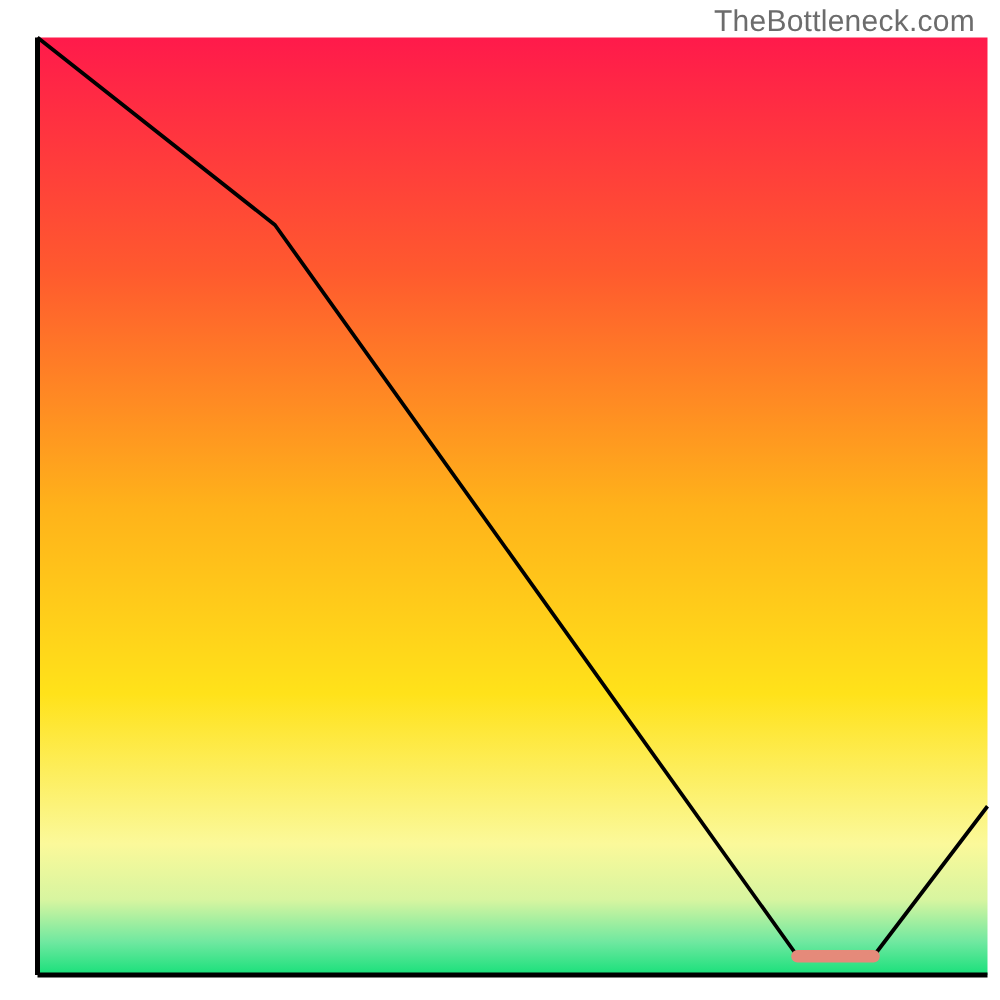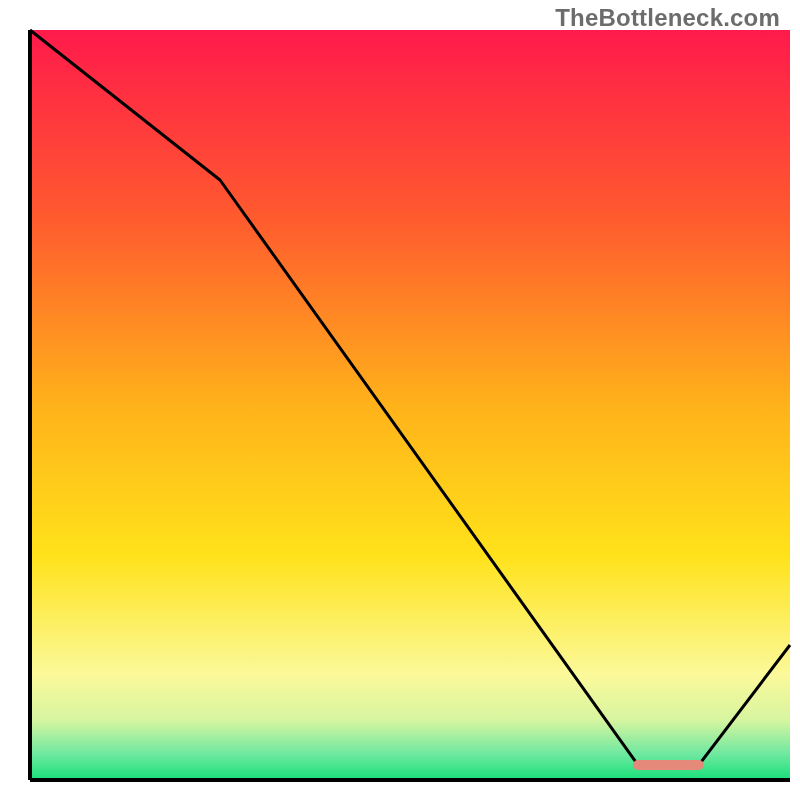--- a/index.html
+++ b/index.html
@@ -13,21 +13,21 @@
   .container {
     position: relative;
     width: 800px;
     height: 800px;
   }
   .watermark {
     position: absolute;
     top: 4px;
     right: 20px;
     font-size: 24px;
-    font-weight: 700;
+    font-weight: 400;
     color: #6c6c6c;
     letter-spacing: 0.2px;
   }
   svg {
     display: block;
   }
 </style>
 </head>
 <body>
 

